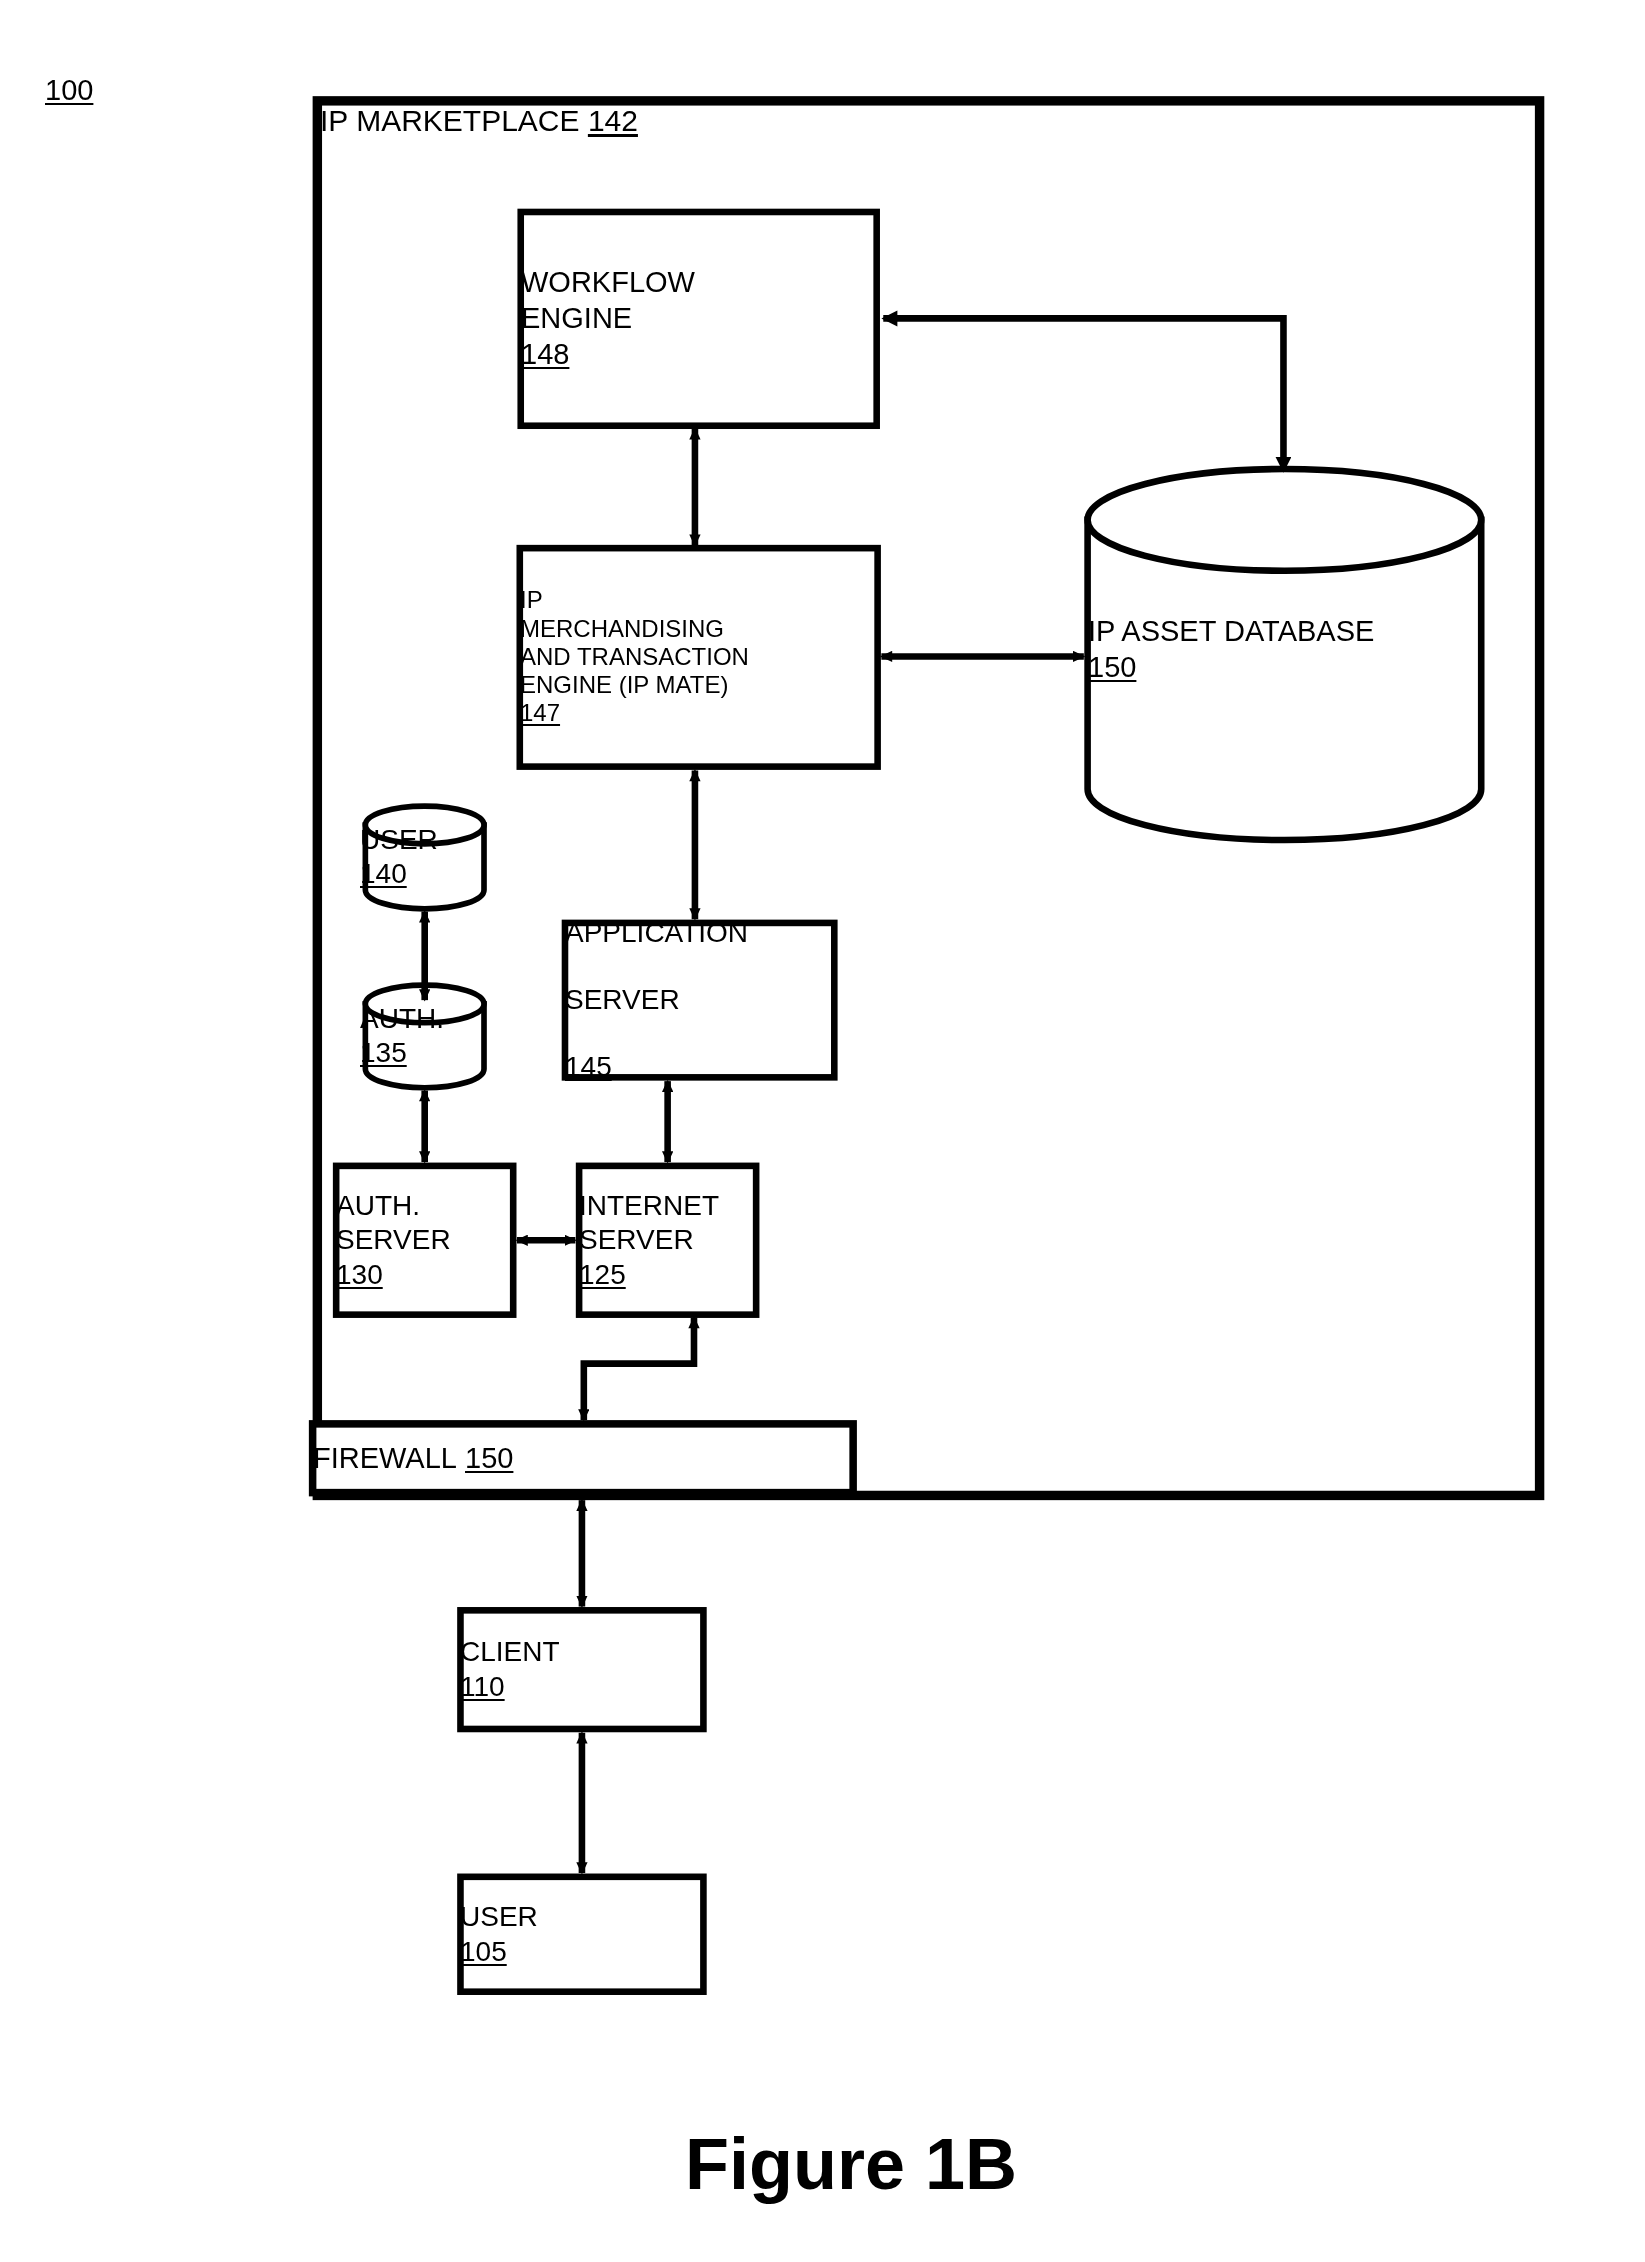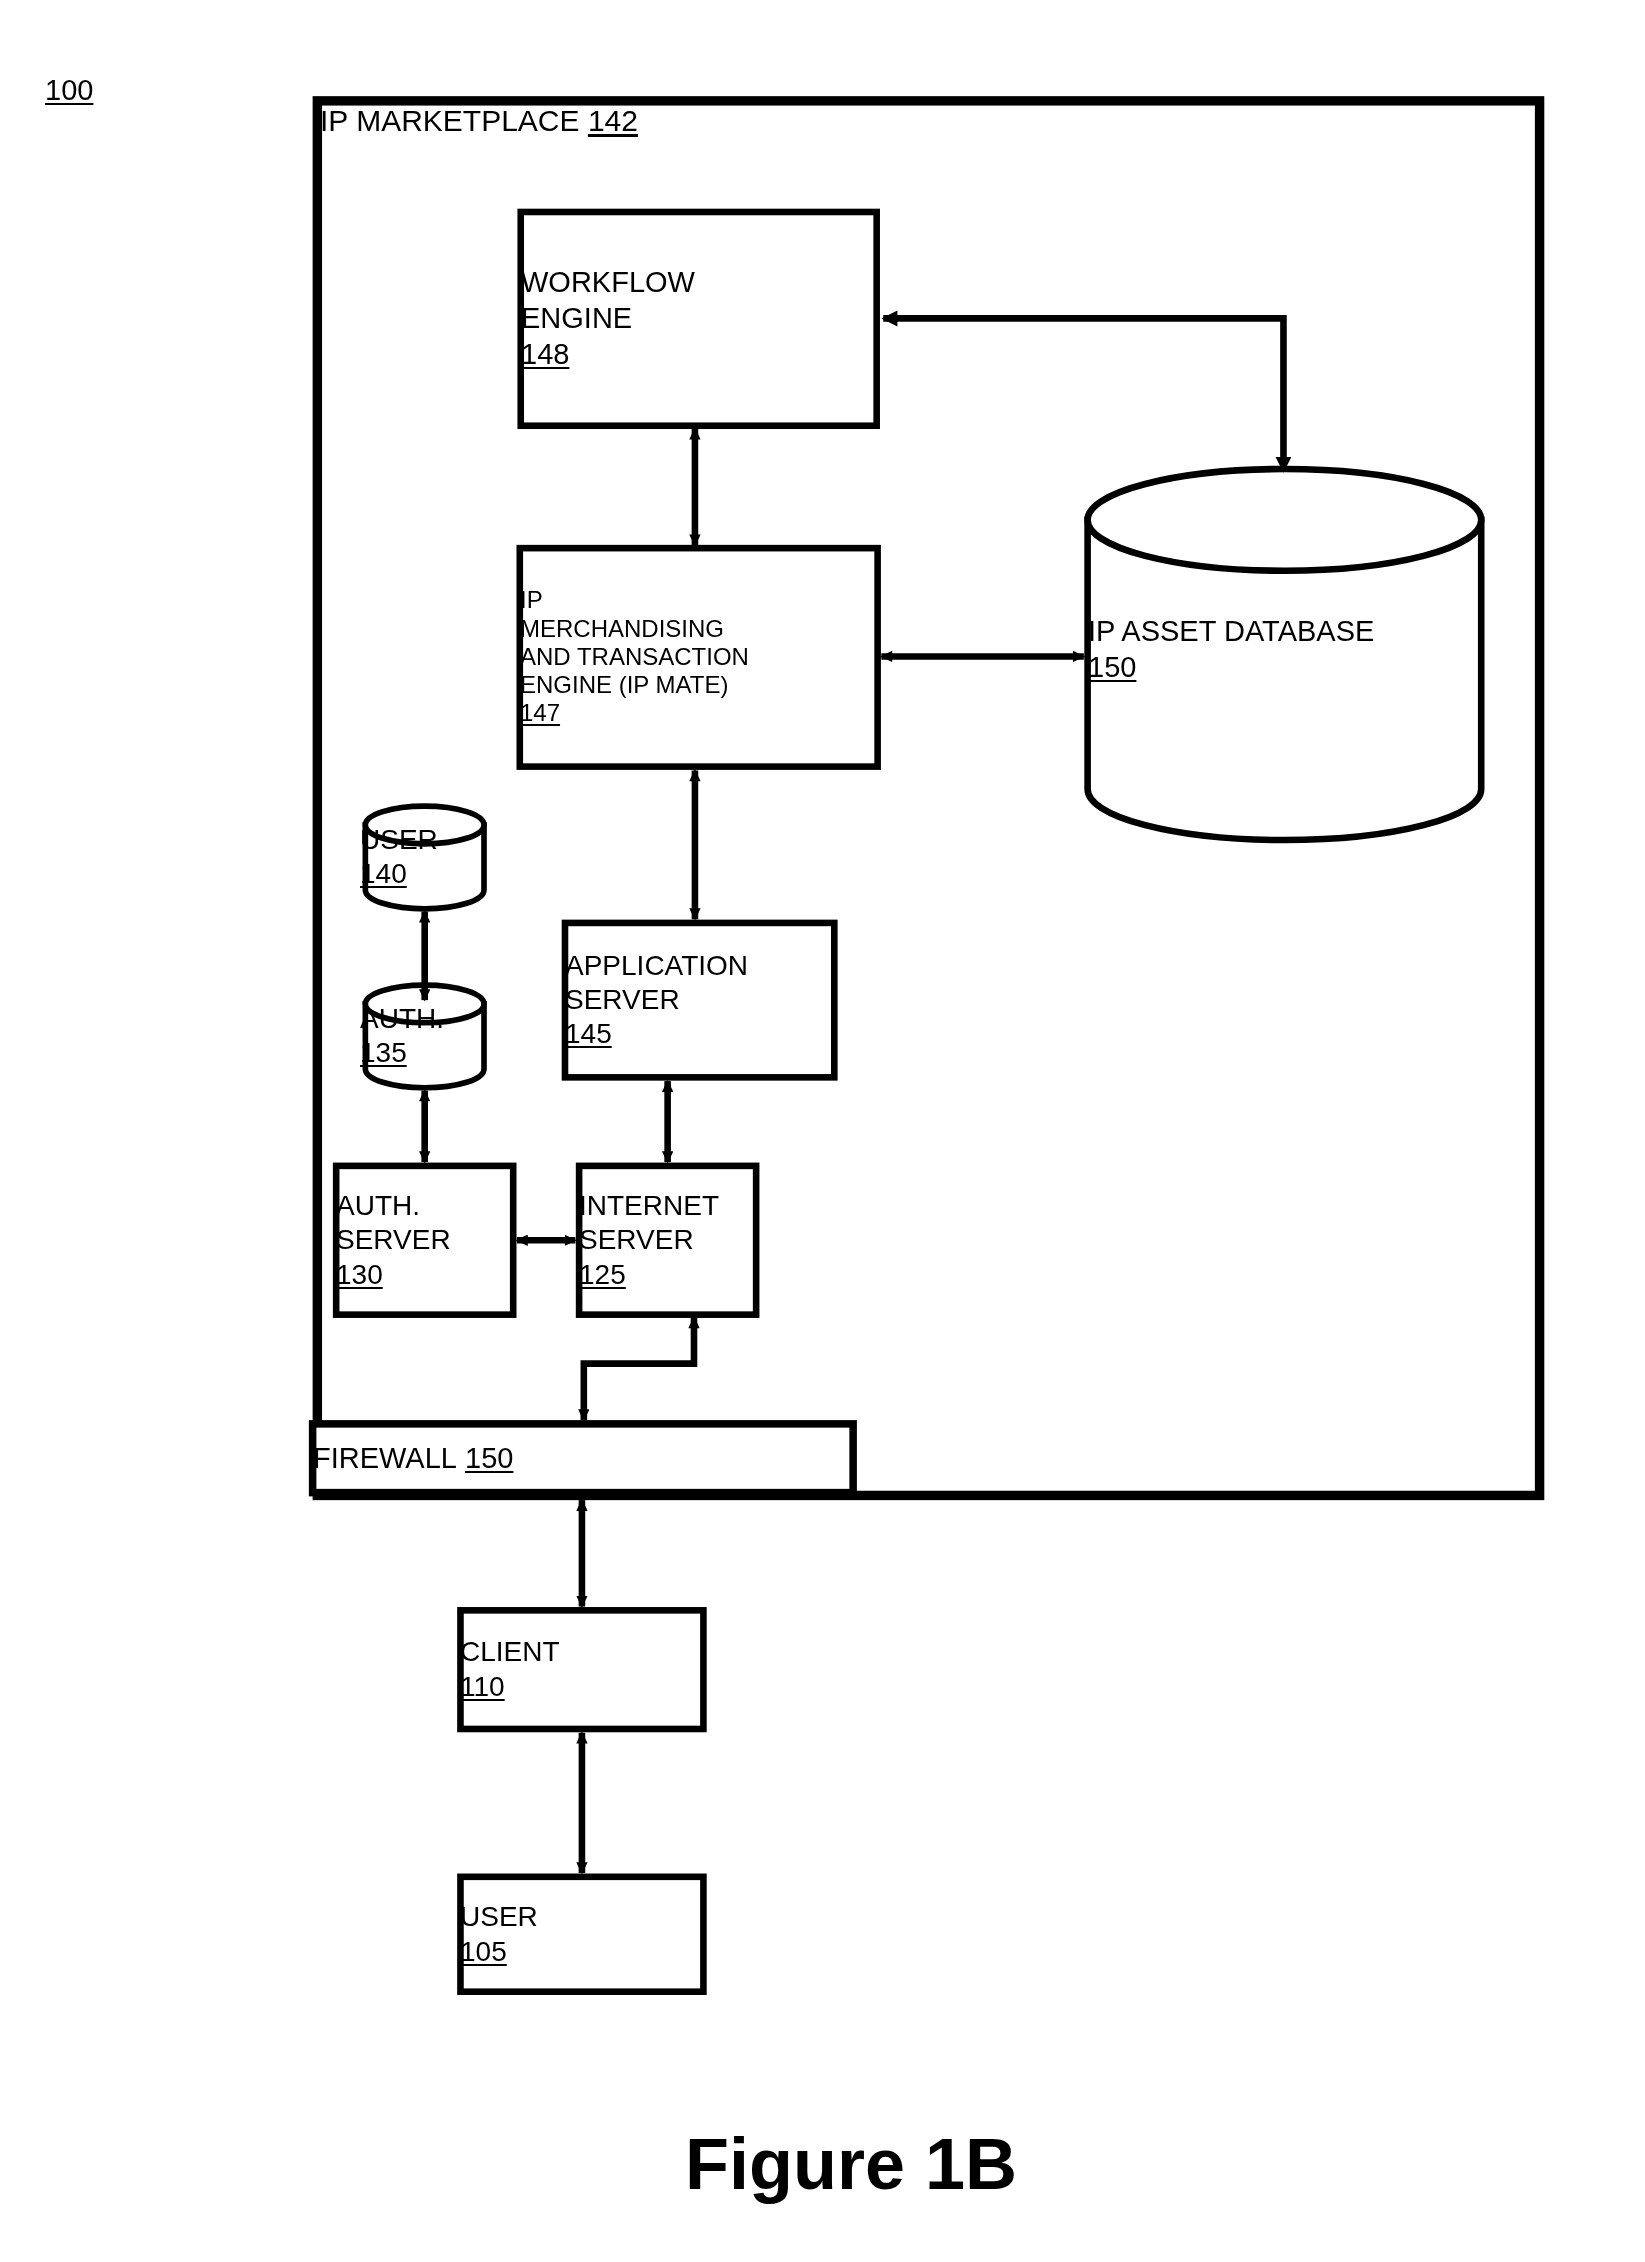--- a/index.html
+++ b/index.html
@@ -79,21 +79,21 @@
   #userdb-label {
     left: 360px; top: 810px; width: 124px; height: 94px;
     font-size: 28px; line-height: 1.2;
   }
   #authdb-label {
     left: 360px; top: 989px; width: 124px; height: 94px;
     font-size: 28px; line-height: 1.2;
   }
   #appserver-label {
     left: 565px; top: 923px; width: 269px; height: 154px;
-    font-size: 28px; line-height: 1.22;
+    font-size: 28px; line-height: 1.22; gap: 33px;
   }
   #authserver-label {
     left: 336px; top: 1166px; width: 177px; height: 149px;
     font-size: 28px; line-height: 1.22;
   }
   #internetserver-label {
     left: 579px; top: 1166px; width: 177px; height: 149px;
     font-size: 28px; line-height: 1.22;
   }
   #firewall-label {

